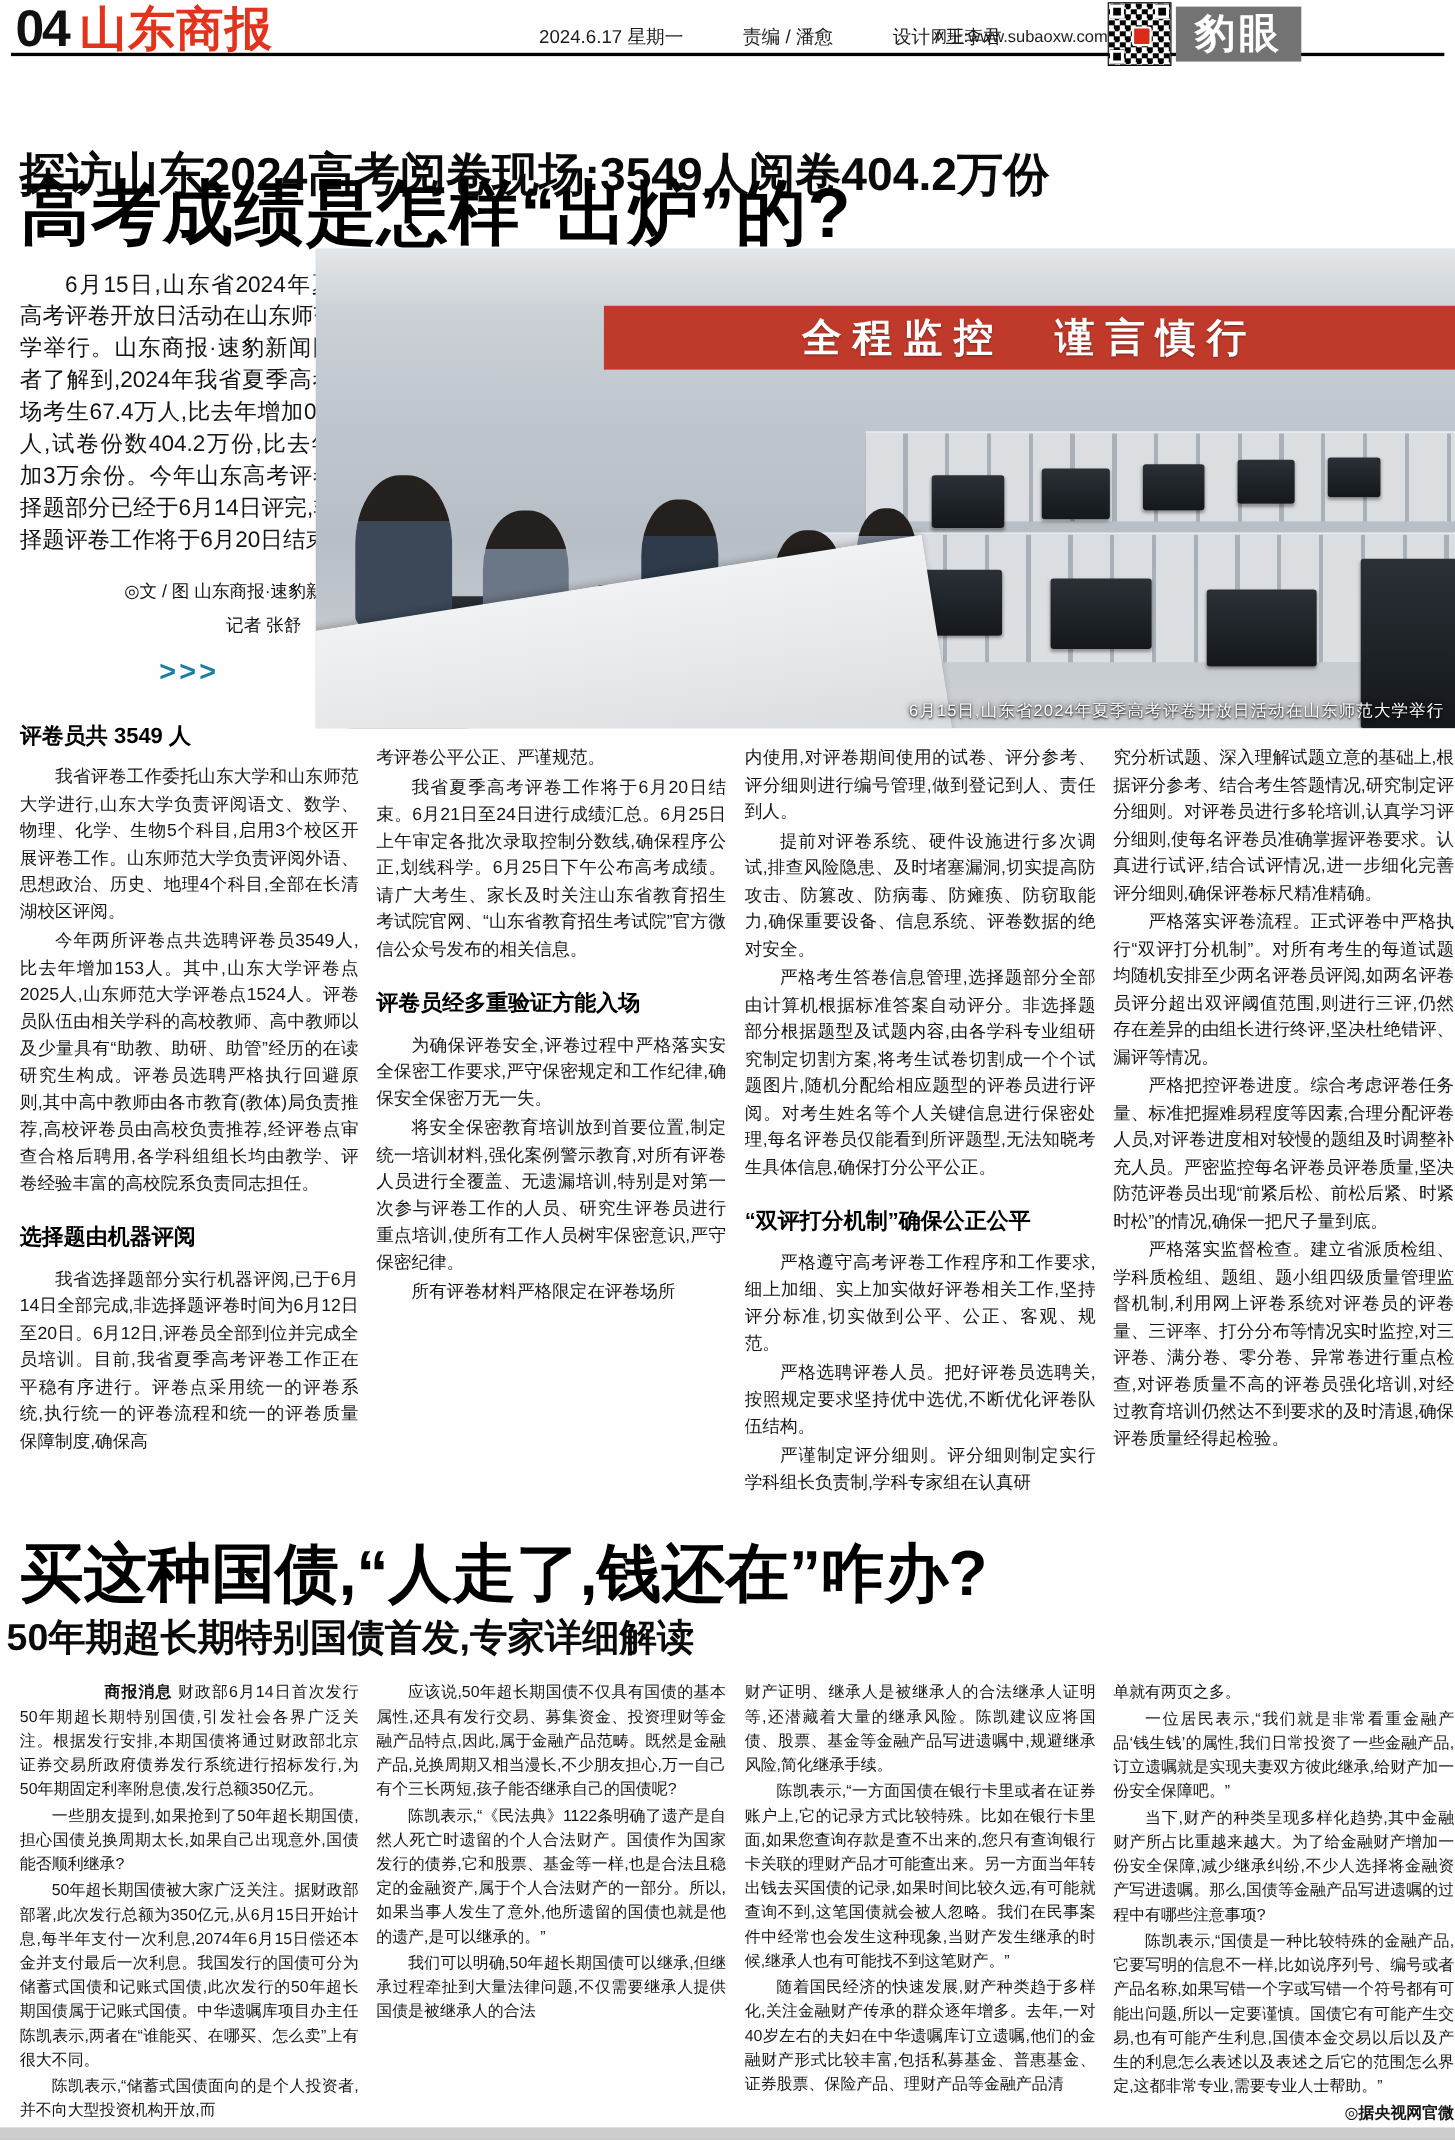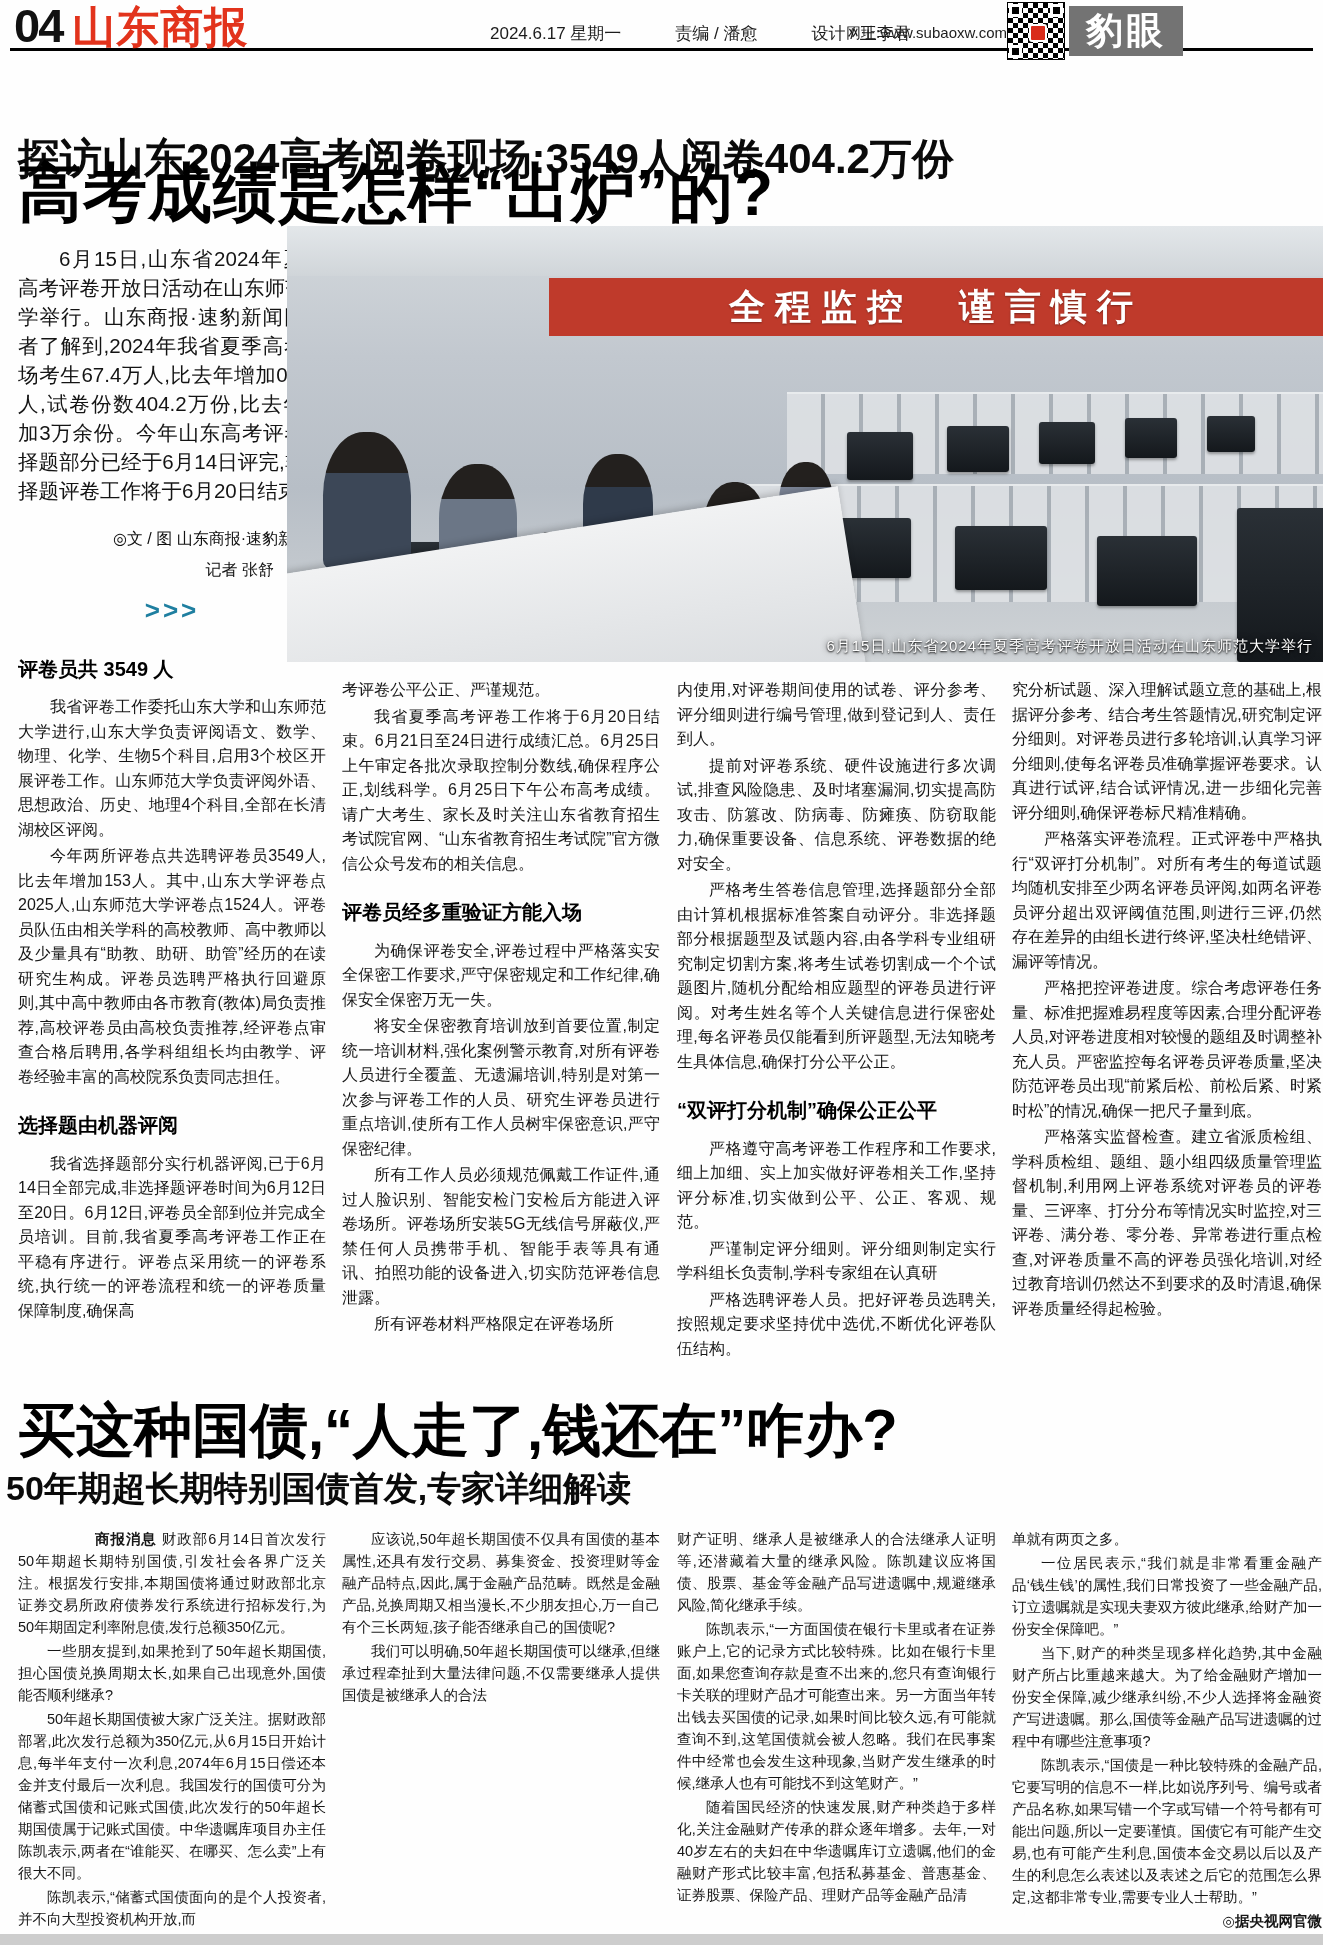--- a/index.html
+++ b/index.html
@@ -141,50 +141,50 @@
     <div class="ph-desk"></div>
     <div class="ph-caption">6月15日,山东省2024年夏季高考评卷开放日活动在山东师范大学举行</div>
   </div>
 
   <div class="a1col a1c2 colblock">
       <p class="pc">考评卷公平公正、严谨规范。</p>
       <p>我省夏季高考评卷工作将于6月20日结束。6月21日至24日进行成绩汇总。6月25日上午审定各批次录取控制分数线,确保程序公正,划线科学。6月25日下午公布高考成绩。请广大考生、家长及时关注山东省教育招生考试院官网、“山东省教育招生考试院”官方微信公众号发布的相关信息。</p>
       <h4 class="colhead">评卷员经多重验证方能入场</h4>
       <p>为确保评卷安全,评卷过程中严格落实安全保密工作要求,严守保密规定和工作纪律,确保安全保密万无一失。</p>
       <p>将安全保密教育培训放到首要位置,制定统一培训材料,强化案例警示教育,对所有评卷人员进行全覆盖、无遗漏培训,特别是对第一次参与评卷工作的人员、研究生评卷员进行重点培训,使所有工作人员树牢保密意识,严守保密纪律。</p>
-      <p>所有工作人员必须规范佩戴工作证件,通过人脸识别、智能安检门安检后方能进入评卷场所。评卷场所安装5G无线信号屏蔽仪,严禁任何人员携带手机、智能手表等具有通讯、拍照功能的设备进入,切实防范评卷信息泄露。</p>
       <p>所有评卷材料严格限定在评卷场所</p>
     </div>
   <div class="a1col a1c3 colblock">
       <p class="pc">内使用,对评卷期间使用的试卷、评分参考、评分细则进行编号管理,做到登记到人、责任到人。</p>
       <p>提前对评卷系统、硬件设施进行多次调试,排查风险隐患、及时堵塞漏洞,切实提高防攻击、防篡改、防病毒、防瘫痪、防窃取能力,确保重要设备、信息系统、评卷数据的绝对安全。</p>
       <p>严格考生答卷信息管理,选择题部分全部由计算机根据标准答案自动评分。非选择题部分根据题型及试题内容,由各学科专业组研究制定切割方案,将考生试卷切割成一个个试题图片,随机分配给相应题型的评卷员进行评阅。对考生姓名等个人关键信息进行保密处理,每名评卷员仅能看到所评题型,无法知晓考生具体信息,确保打分公平公正。</p>
       <h4 class="colhead">“双评打分机制”确保公正公平</h4>
       <p>严格遵守高考评卷工作程序和工作要求,细上加细、实上加实做好评卷相关工作,坚持评分标准,切实做到公平、公正、客观、规范。</p>
+      <p>严格选聘评卷人员。把好评卷员选聘关,按照规定要求坚持优中选优,不断优化评卷队伍结构。</p>
       <p>严谨制定评分细则。评分细则制定实行学科组长负责制,学科专家组在认真研</p>
-      <p>严格选聘评卷人员。把好评卷员选聘关,按照规定要求坚持优中选优,不断优化评卷队伍结构。</p>
     </div>
   <div class="a1col a1c4 colblock">
       <p class="pc">究分析试题、深入理解试题立意的基础上,根据评分参考、结合考生答题情况,研究制定评分细则。对评卷员进行多轮培训,认真学习评分细则,使每名评卷员准确掌握评卷要求。认真进行试评,结合试评情况,进一步细化完善评分细则,确保评卷标尺精准精确。</p>
       <p>严格落实评卷流程。正式评卷中严格执行“双评打分机制”。对所有考生的每道试题均随机安排至少两名评卷员评阅,如两名评卷员评分超出双评阈值范围,则进行三评,仍然存在差异的由组长进行终评,坚决杜绝错评、漏评等情况。</p>
       <p>严格把控评卷进度。综合考虑评卷任务量、标准把握难易程度等因素,合理分配评卷人员,对评卷进度相对较慢的题组及时调整补充人员。严密监控每名评卷员评卷质量,坚决防范评卷员出现“前紧后松、前松后紧、时紧时松”的情况,确保一把尺子量到底。</p>
       <p>严格落实监督检查。建立省派质检组、学科质检组、题组、题小组四级质量管理监督机制,利用网上评卷系统对评卷员的评卷量、三评率、打分分布等情况实时监控,对三评卷、满分卷、零分卷、异常卷进行重点检查,对评卷质量不高的评卷员强化培训,对经过教育培训仍然达不到要求的及时清退,确保评卷质量经得起检验。</p>
     </div>
 
   <div class="headline2">买这种国债,“人走了,钱还在”咋办?</div>
   <div class="deck2">50年期超长期特别国债首发,专家详细解读</div>
 
   <div class="a2col a2c1 colblock">
       <p><b>商报消息</b> 财政部6月14日首次发行50年期超长期特别国债,引发社会各界广泛关注。根据发行安排,本期国债将通过财政部北京证券交易所政府债券发行系统进行招标发行,为50年期固定利率附息债,发行总额350亿元。</p>
       <p>一些朋友提到,如果抢到了50年超长期国债,担心国债兑换周期太长,如果自己出现意外,国债能否顺利继承?</p>
       <p>50年超长期国债被大家广泛关注。据财政部部署,此次发行总额为350亿元,从6月15日开始计息,每半年支付一次利息,2074年6月15日偿还本金并支付最后一次利息。我国发行的国债可分为储蓄式国债和记账式国债,此次发行的50年超长期国债属于记账式国债。中华遗嘱库项目办主任陈凯表示,两者在“谁能买、在哪买、怎么卖”上有很大不同。</p>
       <p>陈凯表示,“储蓄式国债面向的是个人投资者,并不向大型投资机构开放,而</p>
     </div>
   <div class="a2col a2c2 colblock">
       <p>应该说,50年超长期国债不仅具有国债的基本属性,还具有发行交易、募集资金、投资理财等金融产品特点,因此,属于金融产品范畴。既然是金融产品,兑换周期又相当漫长,不少朋友担心,万一自己有个三长两短,孩子能否继承自己的国债呢?</p>
+      <p>陈凯表示,“《民法典》1122条明确了遗产是自然人死亡时遗留的个人合法财产。国债作为国家发行的债券,它和股票、基金等一样,也是合法且稳定的金融资产,属于个人合法财产的一部分。所以,如果当事人发生了意外,他所遗留的国债也就是他的遗产,是可以继承的。”</p>
       <p>我们可以明确,50年超长期国债可以继承,但继承过程牵扯到大量法律问题,不仅需要继承人提供国债是被继承人的合法</p>
     </div>
   <div class="a2col a2c3 colblock">
       <p class="pc">财产证明、继承人是被继承人的合法继承人证明等,还潜藏着大量的继承风险。陈凯建议应将国债、股票、基金等金融产品写进遗嘱中,规避继承风险,简化继承手续。</p>
       <p>陈凯表示,“一方面国债在银行卡里或者在证券账户上,它的记录方式比较特殊。比如在银行卡里面,如果您查询存款是查不出来的,您只有查询银行卡关联的理财产品才可能查出来。另一方面当年转出钱去买国债的记录,如果时间比较久远,有可能就查询不到,这笔国债就会被人忽略。我们在民事案件中经常也会发生这种现象,当财产发生继承的时候,继承人也有可能找不到这笔财产。”</p>
       <p>随着国民经济的快速发展,财产种类趋于多样化,关注金融财产传承的群众逐年增多。去年,一对40岁左右的夫妇在中华遗嘱库订立遗嘱,他们的金融财产形式比较丰富,包括私募基金、普惠基金、证券股票、保险产品、理财产品等金融产品清</p>
     </div>
   <div class="a2col a2c4 colblock">
       <p class="pc">单就有两页之多。</p>
       <p>一位居民表示,“我们就是非常看重金融产品‘钱生钱’的属性,我们日常投资了一些金融产品,订立遗嘱就是实现夫妻双方彼此继承,给财产加一份安全保障吧。”</p>

